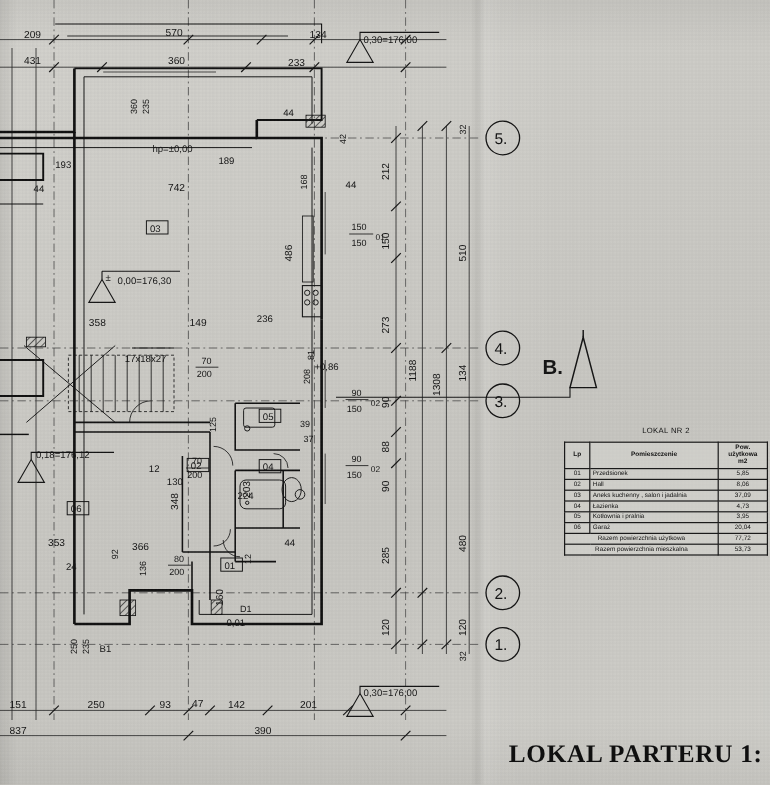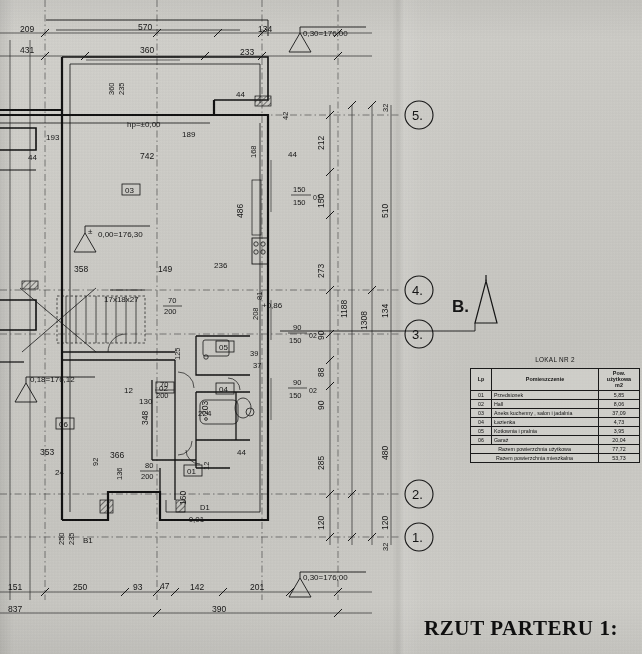--- a/index.html
+++ b/index.html
@@ -469,13 +469,13 @@
       <td colspan="2">Razem powierzchnia użytkowa</td>
       <td class="c-area">77,72</td>
     </tr>
     <tr class="sum">
       <td colspan="2">Razem powierzchnia mieszkalna</td>
       <td class="c-area">53,73</td>
     </tr>
   </tbody>
 </table>
 
-<div id="planTitle">RZUT PARTERU  1:</div>
+<div id="planTitle">LOKAL PARTERU  1:</div>
 
 </body></html>

